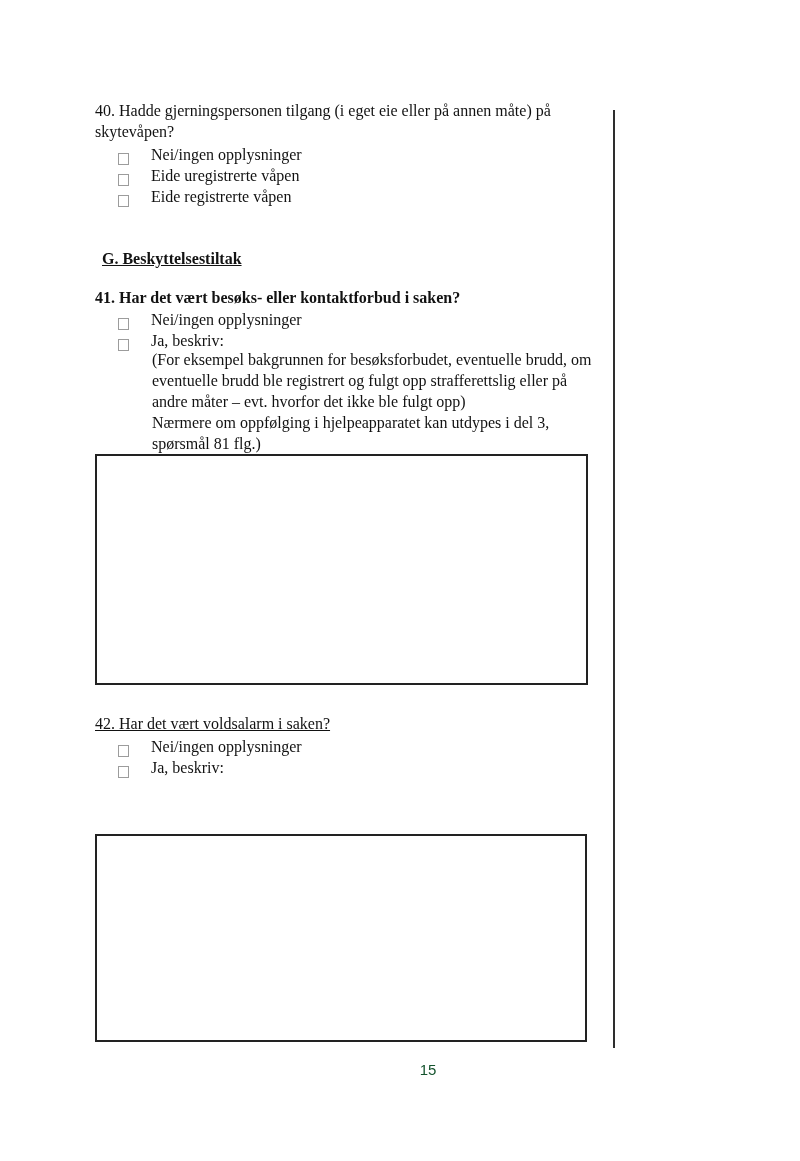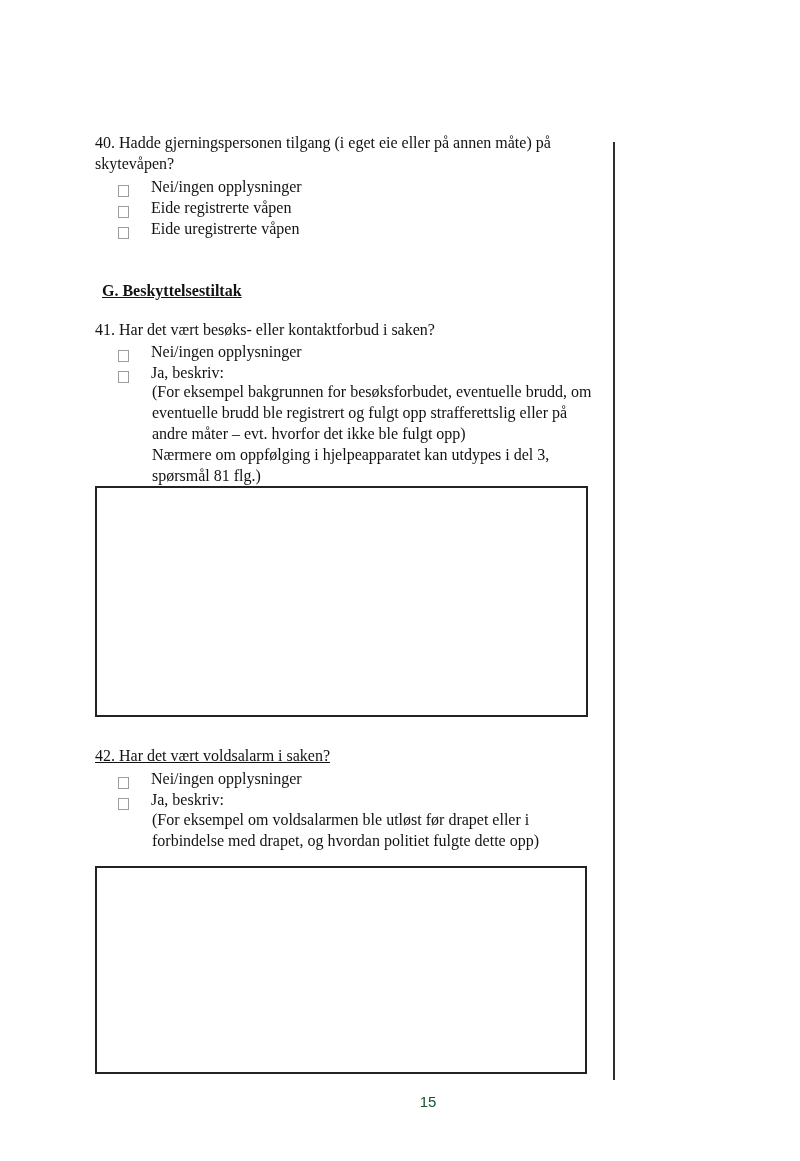--- a/index.html
+++ b/index.html
@@ -11,21 +11,21 @@
     position: relative;
     width: 800px;
     height: 1161px;
     background: #ffffff;
     font-family: "Liberation Serif", serif;
     font-size: 16px;
     line-height: 21px;
     color: #121212;
     overflow: hidden;
   }
-  .abs { position: absolute; margin-top: 32px; }
+  .abs { position: absolute; }
   .q-text { left: 95px; }
   .options { left: 95px; }
   .opt-row {
     display: flex;
     align-items: flex-end;
     height: 21px;
     padding-left: 23px;
   }
   .cb {
     flex: none;
@@ -73,31 +73,31 @@
 
   <div class="abs q-text" style="top:100px; width:485px;">40. Hadde gjerningspersonen tilgang (i eget eie eller på annen måte) på skytevåpen?</div>
 
   <div class="abs options" style="top:144px;">
     <div class="opt-row">
       <span class="cb"></span>
       <span class="opt-label">Nei/ingen opplysninger</span>
     </div>
     <div class="opt-row">
       <span class="cb"></span>
-      <span class="opt-label">Eide registrerte våpen</span>
+      <span class="opt-label">Eide uregistrerte våpen</span>
     </div>
     <div class="opt-row">
       <span class="cb"></span>
-      <span class="opt-label">Eide uregistrerte våpen</span>
+      <span class="opt-label">Eide registrerte våpen</span>
     </div>
   </div>
 
   <div class="abs section-heading" style="top:248px;">G. Beskyttelsestiltak</div>
 
-  <div class="abs q-text" style="top:287px; width:500px;">41. Har det vært besøks- eller kontaktforbud i saken?</div>
+  <div class="abs q-text" style="top:287px; width:500px;font-weight:bold;">41. Har det vært besøks- eller kontaktforbud i saken?</div>
 
   <div class="abs options" style="top:309px;">
     <div class="opt-row">
       <span class="cb"></span>
       <span class="opt-label">Nei/ingen opplysninger</span>
     </div>
     <div class="opt-row">
       <span class="cb"></span>
       <span class="opt-label">Ja, beskriv:</span>
     </div>
@@ -116,23 +116,20 @@
     <div class="opt-row">
       <span class="cb"></span>
       <span class="opt-label">Nei/ingen opplysninger</span>
     </div>
     <div class="opt-row">
       <span class="cb"></span>
       <span class="opt-label">Ja, beskriv:</span>
     </div>
   </div>
 
-  <div class="abs note" style="top:777px; width:450px;">
-    <div>(For eksempel om voldsalarmen ble utløst før drapet eller i forbindelse med drapet, og hvordan politiet fulgte dette opp)</div>
-  </div>
 
   <div class="abs answer-box" style="left:95px; top:834px; width:492px; height:208px;"></div>
 
   <div class="abs vrule"></div>
 
   <div class="abs page-number">15</div>
 
 </div>
 
 </body></html>

